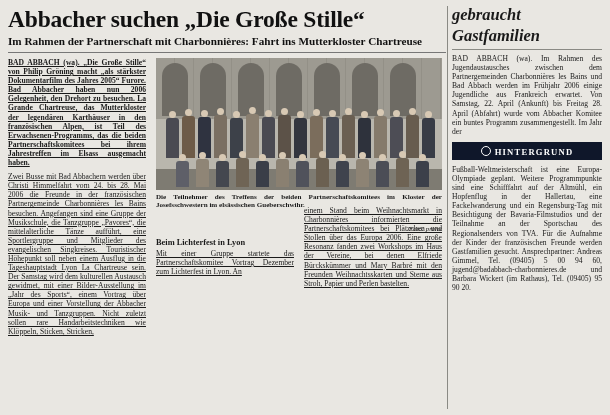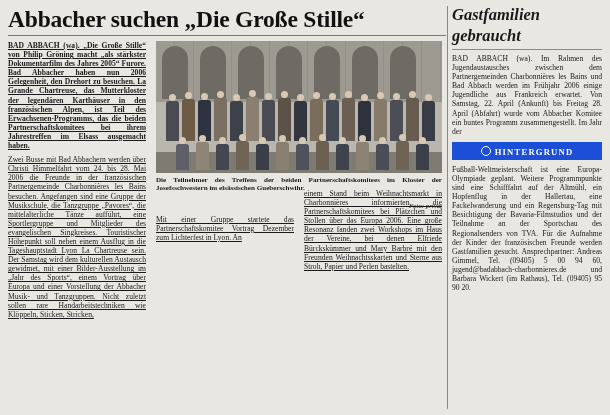--- a/index.html
+++ b/index.html
@@ -78,21 +78,21 @@
     background:#b9b6ad;
     position:relative;
     overflow:hidden;
     margin-bottom:3px;
   }
   .caption{
     font-size:7.1px;
     line-height:8.4px;
     font-weight:bold;
     width:286px;
-    margin:0 0 8px 0;
+    margin:0 0 14px 0;
   }
   .credit{
     font-size:6.8px;
     text-align:right;
     width:286px;
     font-style:italic;
     margin:0 0 5px 0;
   }
   .subtitle{
     font-weight:bold;
@@ -107,21 +107,21 @@
     line-height:18px;
     margin:0 0 3px 0;
   }
   .side-body{
     font-size:7.6px;
     line-height:9.1px;
     text-align:justify;
   }
   .side-body p{margin:0 0 5px 0;}
   .hintergrund{
-    background:#1d4ed8;
+    background:#0f172a;
     color:#fff;
     font-weight:bold;
     font-size:8.6px;
     letter-spacing:1.2px;
     text-align:center;
     padding:3px 0 3px 0;
     margin:6px 0 5px 0;
   }
   .hint-ico{
     display:inline-block;
@@ -150,20 +150,21 @@
 </head>
 <body>
 
 <div class="page">
 
   <div class="vrule"></div>
 
   <div class="main">
 
     <div class="headline">Abbacher suchen „Die Große Stille“</div>
+    <div class="subhead">Im Rahmen der Partnerschaft mit Charbonnières: Fahrt ins Mutterkloster Chartreuse</div>
     <div class="rule"></div>
 
     <div class="cols">
 
       <div class="col c1">
         <p class="lead">BAD ABBACH (wa). „Die Große Stille“ von Philip Gröning macht „als stärkster Dokumentarfilm des Jahres 2005“ Furore. Bad Abbacher haben nun 2006 Gelegenheit, den Drehort zu besuchen. La Grande Chartreuse, das Mutterkloster der legendären Karthäuser in den französischen Alpen, ist Teil des Erwachsenen-Programms, das die beiden Partnerschaftskomitees bei ihrem Jahrestreffen im Elsass ausgemacht haben.</p>
         <p>Zwei Busse mit Bad Abbachern werden über Christi Himmelfahrt vom 24. bis 28. Mai 2006 die Freunde in der französischen Partnergemeinde Charbonnières les Bains besuchen. Angefangen sind eine Gruppe der Musikschule, die Tanzgruppe „Pavores“, die mittelalterliche Tänze aufführt, eine Sportlergruppe und Mitglieder des evangelischen Singkreises. Touristischer Höhepunkt soll neben einem Ausflug in die Tageshauptstadt Lyon La Chartreuse sein. Der Samstag wird dem kulturellen Austausch gewidmet, mit einer Bilder-Ausstellung im „Jahr des Sports“, einem Vortrag über Europa und einer Vorstellung der Abbacher Musik- und Tanzgruppen. Nicht zuletzt sollen rare Handarbeitstechniken wie Klöppeln, Sticken, Stricken,</p>
       </div>
 
       <div class="col c2">
@@ -304,35 +305,36 @@
             <div class="person" style="left:260px">
                 <div class="head"></div>
                 <div class="body" style="height:26px;background:#3c404a"></div>
               </div>
           </div>
         </div>
 
         <div class="caption">Die Teilnehmer des Treffens der beiden Partnerschaftskomitees im Kloster der Josefsschwestern im elsässischen Gueberschwihr.</div>
         <div class="credit">Foto: privat</div>
 
+        <div class="subtitle">Beim Lichterfest in Lyon</div>
         <p>Mit einer Gruppe startete das Partnerschaftskomitee Vortrag Dezember zum Lichterfest in Lyon. An</p>
       </div>
 
       <div class="col c3">
         <div style="height:148px"></div>
         <p>einem Stand beim Weihnachtsmarkt in Charbonnières informierten die Partnerschaftskomitees bei Plätzchen und Stollen über das Europa 2006. Eine große Resonanz fanden zwei Workshops im Haus der Vereine, bei denen Elfriede Bürckskümmer und Mary Barbré mit den Freunden Weihnachtsskarten und Sterne aus Stroh, Papier und Perlen bastelten.</p>
       </div>
 
       <div style="clear:both"></div>
     </div>
   </div>
 
   <div class="side">
+    <div class="side-head">gebraucht</div>
     <div class="side-head">Gastfamilien</div>
-    <div class="side-head">gebraucht</div>
     <div class="thinrule"></div>
     <div class="side-body">
       <p>BAD ABBACH (wa). Im Rahmen des Jugendaustausches zwischen dem Partnergemeinden Charbonnières les Bains und Bad Abbach werden im Frühjahr 2006 einige Jugendliche aus Frankreich erwartet. Von Samstag, 22. April (Ankunft) bis Freitag 28. April (Abfahrt) wurde vom Abbacher Komitee ein buntes Programm zusammengestellt. Im Jahr der</p>
     </div>
     <div class="hintergrund">
       <span class="hint-ico"></span><span>HINTERGRUND</span>
     </div>
     <div class="side-body">
       <p>Fußball-Weltmeisterschaft ist eine Europa-Olympiade geplant. Weitere Programmpunkte sind eine Schifffahrt auf der Altmühl, ein Hopfenflug in der Hallertau, eine Fackelwanderung und ein Regensburg-Tag mit Besichtigung der Bavaria-Filmstudios und der Teilnahme an der Sportschau des Regionalsenders von TVA. Für die Aufnahme der Kinder der französischen Freunde werden Gastfamilien gesucht. Ansprechpartner: Andreas Gimmel, Tel. (09405) 5 00 94 60, jugend@badabbach-charbonnieres.de und Barbara Wickert (im Rathaus), Tel. (09405) 95 90 20.</p>
     </div>

